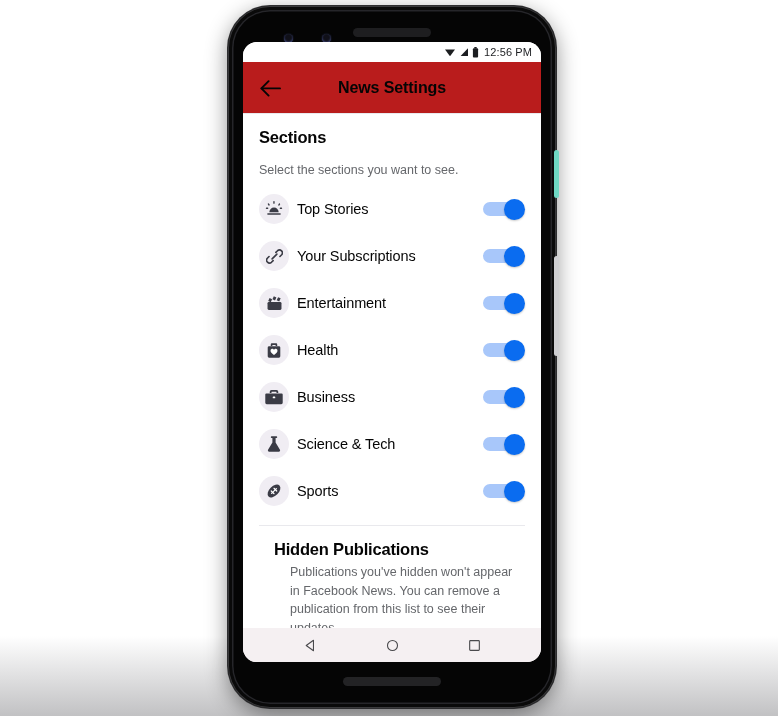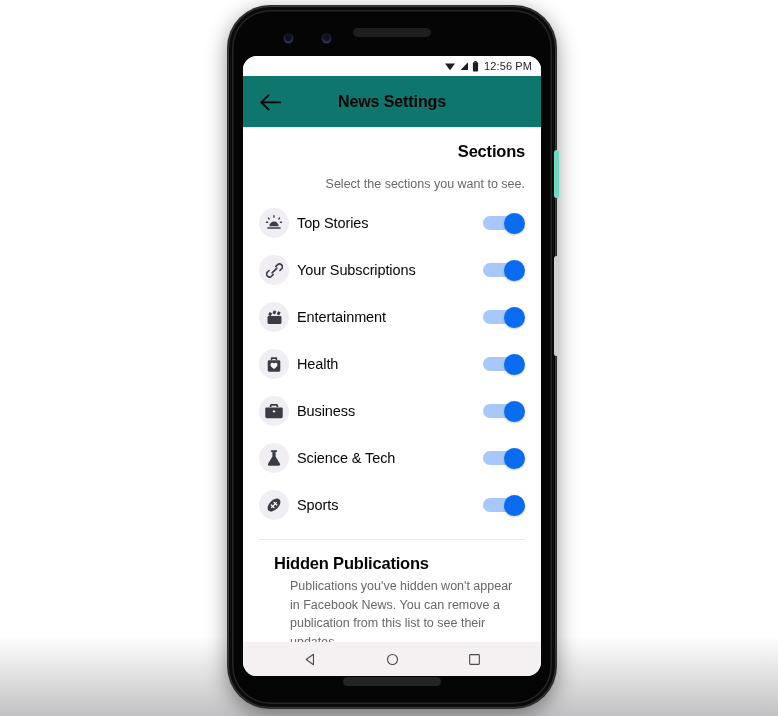--- a/index.html
+++ b/index.html
@@ -99,21 +99,21 @@
     width: 98px;
     height: 9px;
     border-radius: 6px;
     background: #232325;
   }
 
   
   .screen {
     position: absolute;
     left: 15px;
-    top: 50px;
+    top: 36px;
     width: 298px;
     height: 620px;
     border-radius: 14px;
     overflow: hidden;
     background: #ffffff;
     display: flex;
     flex-direction: column;
   }
 
   
@@ -132,21 +132,21 @@
   .status-time {
     font-size: 11px;
     color: #1c1e21;
     letter-spacing: 0.1px;
     line-height: 1;
   }
 
   
   .appbar {
     flex: 0 0 52px;
-    background: #0f766e;
+    background: #b91c1c;
     display: flex;
     align-items: center;
     position: relative;
     padding-left: 12px;
   }
   .back-btn {
     width: 30px; height: 30px;
     display: flex; align-items: center; justify-content: center;
     cursor: pointer;
     border-radius: 50%;
@@ -169,21 +169,21 @@
   }
 
   
   .body-scroll {
     flex: 1 1 auto;
     overflow: hidden;
     background: #ffffff;
     position: relative;
   }
 
-  .section-head { padding: 14px 16px 0 16px; text-align: right; }
+  .section-head { padding: 14px 16px 0 16px; }
   .section-title {
     font-size: 16.5px;
     font-weight: bold;
     color: #050505;
     letter-spacing: -0.2px;
   }
   .section-sub {
     margin-top: 15px;
     font-size: 12.5px;
     color: #65676b;

